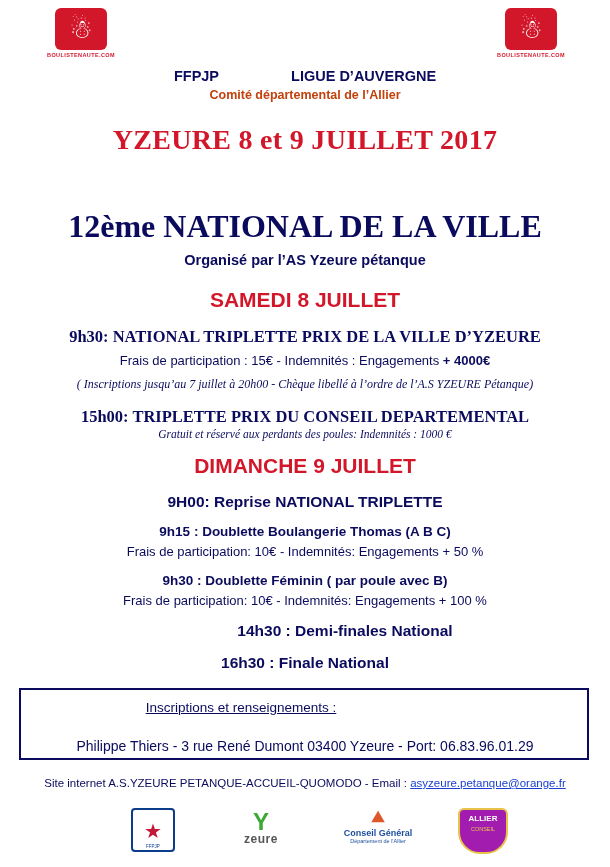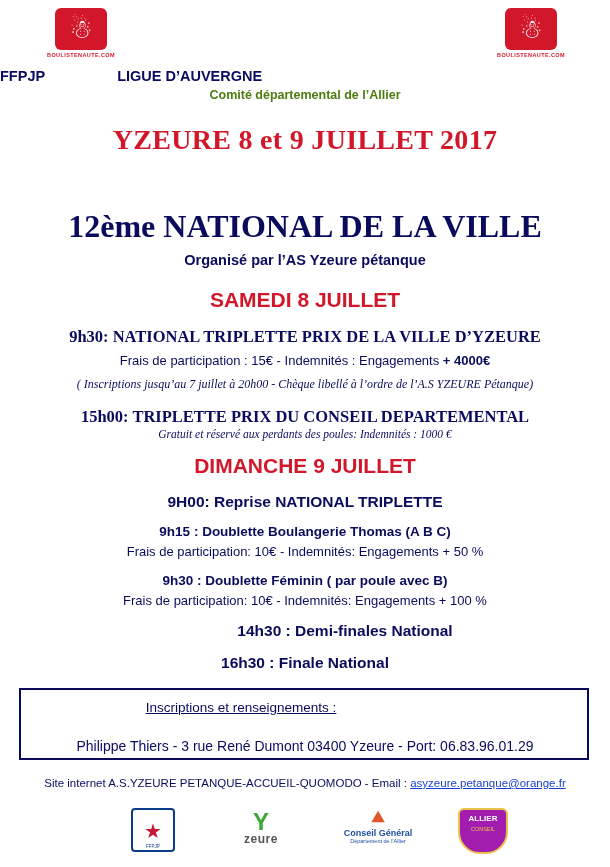--- a/index.html
+++ b/index.html
@@ -56,34 +56,35 @@
     margin-top: 2px;
     font-weight: bold;
   }
 
   
   .hdr-line1 {
     position: absolute;
     top: 68px;
     left: 0;
     width: 610px;
+    text-align: center;
     font-size: 14.5px;
     font-weight: bold;
     color: #0b0b5e;
   }
   .hdr-line1 .ffpjp { margin-right: 72px; }
   .hdr-line2 {
     position: absolute;
     top: 88px;
     left: 0;
     width: 610px;
     text-align: center;
     font-size: 12.5px;
     font-weight: bold;
-    color: #4d7c0f;
+    color: #c2410c;
   }
 
   
   .title-red {
     position: absolute;
     top: 124px;
     left: 0;
     width: 610px;
     text-align: center;
     font-family: "Liberation Serif", serif;

